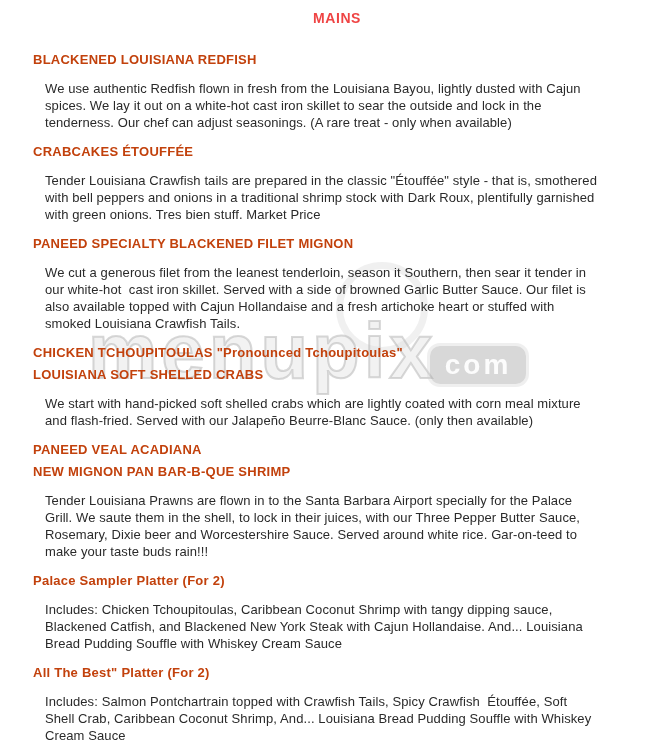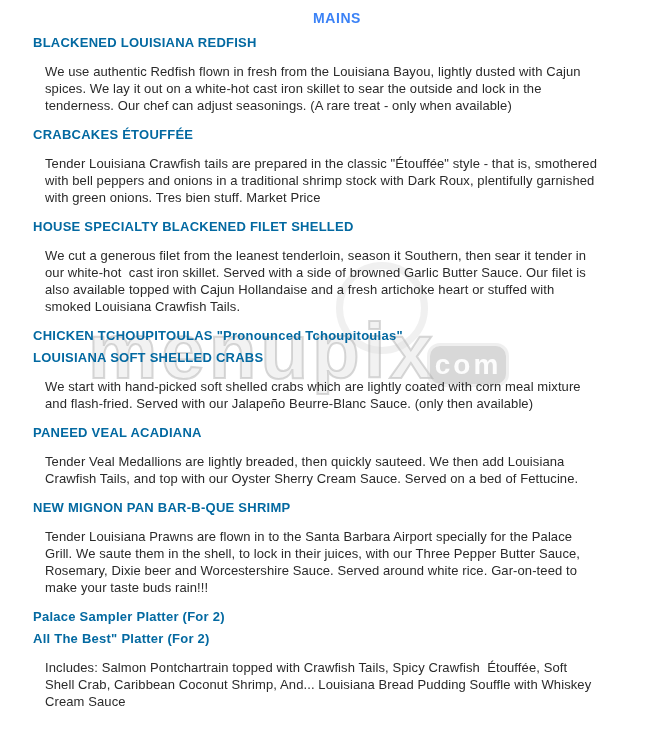--- a/index.html
+++ b/index.html
@@ -43,21 +43,21 @@
     font-size: 78px;
     font-weight: bold;
     letter-spacing: 4px;
     color: rgba(222,222,222,0.40);
     -webkit-text-stroke: 2px rgba(178,178,178,0.50);
   }
   .wm-badge {
     position: absolute;
     left: 430px;
     top: 346px;
-    width: 76px;
+    width: 96px;
     height: 38px;
     border-radius: 10px;
     background: rgba(168,168,168,0.45);
     box-shadow: 0 0 0 3px rgba(210,210,210,0.35);
     color: rgba(255,255,255,0.92);
     font-size: 28px;
     font-weight: bold;
     letter-spacing: 3px;
     text-align: center;
     line-height: 38px;
@@ -66,32 +66,32 @@
   
   .content {
     position: relative;
     z-index: 2;
     padding: 8px 24px 0 33px;
   }
   .page-title {
     text-align: center;
     font-size: 14px;
     font-weight: bold;
-    color: #3b82f6;
+    color: #ef4444;
     letter-spacing: 0.6px;
-    margin: 2px 0 7px 0;
+    margin: 2px 0 24px 0;
     line-height: 17px;
   }
   .menu-item {
     margin: 0 0 5px 0;
   }
   .item-name {
     font-size: 13px;
     font-weight: bold;
-    color: #0369a1;
+    color: #c2410c;
     margin: 0;
     line-height: 17px;
     letter-spacing: 0.25px;
   }
   .item-desc {
     font-size: 13px;
     color: #2a2a2a;
     margin: 12px;
     line-height: 17px;
     letter-spacing: 0.1px;
@@ -120,54 +120,55 @@
   </section>
 
   <section class="menu-item">
     <h2 class="item-name">CRABCAKES ÉTOUFFÉE</h2>
     <p class="item-desc">Tender Louisiana Crawfish tails are prepared in the classic "Étouffée" style - that is, smothered
 with bell peppers and onions in a traditional shrimp stock with Dark Roux, plentifully garnished
 with green onions. Tres bien stuff. Market Price</p>
   </section>
 
   <section class="menu-item">
-    <h2 class="item-name">HOUSE SPECIALTY BLACKENED FILET SHELLED</h2>
+    <h2 class="item-name">PANEED SPECIALTY BLACKENED FILET MIGNON</h2>
     <p class="item-desc">We cut a generous filet from the leanest tenderloin, season it Southern, then sear it tender in
 our white-hot  cast iron skillet. Served with a side of browned Garlic Butter Sauce. Our filet is
 also available topped with Cajun Hollandaise and a fresh artichoke heart or stuffed with
 smoked Louisiana Crawfish Tails.</p>
   </section>
 
   <section class="menu-item">
     <h2 class="item-name">CHICKEN TCHOUPITOULAS "Pronounced Tchoupitoulas"</h2>
   </section>
 
   <section class="menu-item">
     <h2 class="item-name">LOUISIANA SOFT SHELLED CRABS</h2>
     <p class="item-desc">We start with hand-picked soft shelled crabs which are lightly coated with corn meal mixture
 and flash-fried. Served with our Jalapeño Beurre-Blanc Sauce. (only then available)</p>
   </section>
 
   <section class="menu-item">
     <h2 class="item-name">PANEED VEAL ACADIANA</h2>
-    <p class="item-desc">Tender Veal Medallions are lightly breaded, then quickly sauteed. We then add Louisiana
-Crawfish Tails, and top with our Oyster Sherry Cream Sauce. Served on a bed of Fettucine.</p>
   </section>
 
   <section class="menu-item">
     <h2 class="item-name">NEW MIGNON PAN BAR-B-QUE SHRIMP</h2>
     <p class="item-desc">Tender Louisiana Prawns are flown in to the Santa Barbara Airport specially for the Palace
 Grill. We saute them in the shell, to lock in their juices, with our Three Pepper Butter Sauce,
 Rosemary, Dixie beer and Worcestershire Sauce. Served around white rice. Gar-on-teed to
 make your taste buds rain!!!</p>
   </section>
 
 
   <section class="menu-item">
     <h2 class="item-name">Palace Sampler Platter (For 2)</h2>
+    <p class="item-desc">Includes: Chicken Tchoupitoulas, Caribbean Coconut Shrimp with tangy dipping sauce,
+Blackened Catfish, and Blackened New York Steak with Cajun Hollandaise. And... Louisiana
+Bread Pudding Souffle with Whiskey Cream Sauce</p>
   </section>
 
   <section class="menu-item">
     <h2 class="item-name">All The Best" Platter (For 2)</h2>
     <p class="item-desc">Includes: Salmon Pontchartrain topped with Crawfish Tails, Spicy Crawfish  Étouffée, Soft
 Shell Crab, Caribbean Coconut Shrimp, And... Louisiana Bread Pudding Souffle with Whiskey
 Cream Sauce</p>
   </section>
 </div>
   </div>

